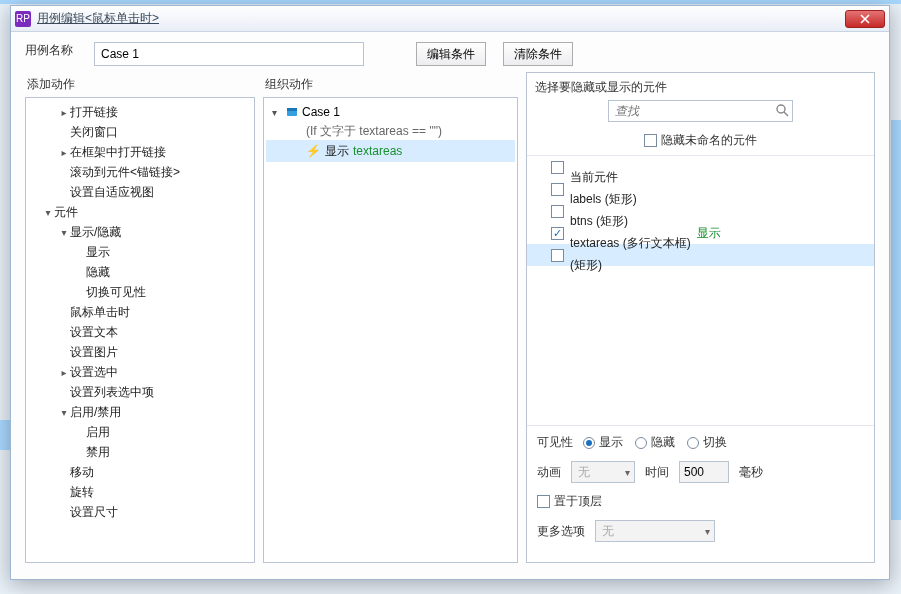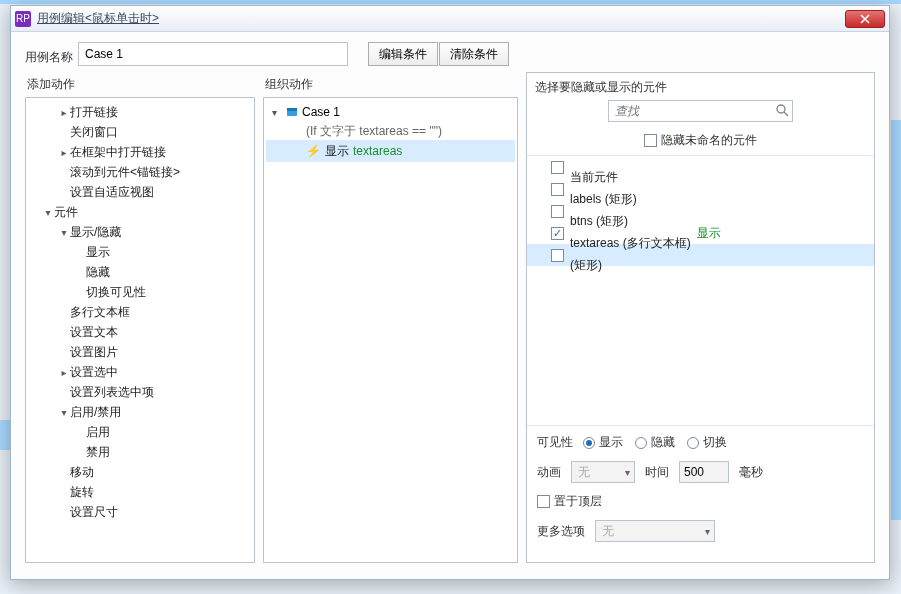--- a/index.html
+++ b/index.html
@@ -13,21 +13,21 @@
 
 .titlebar {
   height: 26px; background: linear-gradient(#fefefe,#e9eef6);
   border-bottom: 1px solid #c8d4e2; display: flex; align-items: center; padding: 0 4px;
 }
 .titlebar .app-icon { width: 16px; height: 16px; background: #7b2cbf; color: #fff; font-size: 10px; display: flex; align-items: center; justify-content: center; margin-right: 6px; border-radius: 2px;}
 .titlebar .title { color: #3a4a5a; flex: 1; text-decoration: underline; }
 .titlebar .close-btn { width: 40px; height: 18px; background: linear-gradient(#e57373,#c62828); border: 1px solid #a02020; border-radius: 3px; display:flex; align-items:center; justify-content:center; color:#fff; cursor:pointer;}
 .titlebar .close-btn svg { width:10px; height:10px; }
 
-.topbar { display:flex; align-items:flex-end; padding: 10px 14px 6px 14px; gap: 1px; }
+.topbar { display:flex; align-items:flex-start; padding: 10px 14px 6px 14px; gap: 17px; }
 .topbar label { margin-right: 4px; color:#333; }
 .case-input { width: 270px; height: 24px; border:1px solid #b8c4d2; padding: 2px 6px; }
 .btn { height: 24px; min-width: 68px; padding: 0 10px; background: linear-gradient(#fefefe,#ededf0); border:1px solid #adadad; cursor:pointer; }
 
 .panels { display:flex; padding: 0 14px 12px 14px; gap: 8px; height: calc(100% - 70px); }
 .panel { display:flex; flex-direction:column; }
 .panel-hdr { color:#333; padding: 4px 0 4px 2px; }
 .panel-body { flex:1; background:#fff; border:1px solid #b8c4d2; overflow:auto; position:relative; }
 
 .p-actions { width: 230px; }
@@ -160,21 +160,21 @@
             <div class="row ind3">
               <span class="caret none">▸</span>
               <span class="label">隐藏</span>
             </div>
             <div class="row ind3">
               <span class="caret none">▸</span>
               <span class="label">切换可见性</span>
             </div>
             <div class="row ind2">
               <span class="caret none">▸</span>
-              <span class="label">多行文本框</span>
+              <span class="label">鼠标单击时</span>
             </div>
             <div class="row ind2">
               <span class="caret none">▸</span>
               <span class="label">设置文本</span>
             </div>
             <div class="row ind2">
               <span class="caret none">▸</span>
               <span class="label">设置图片</span>
             </div>
             <div class="row ind2">

